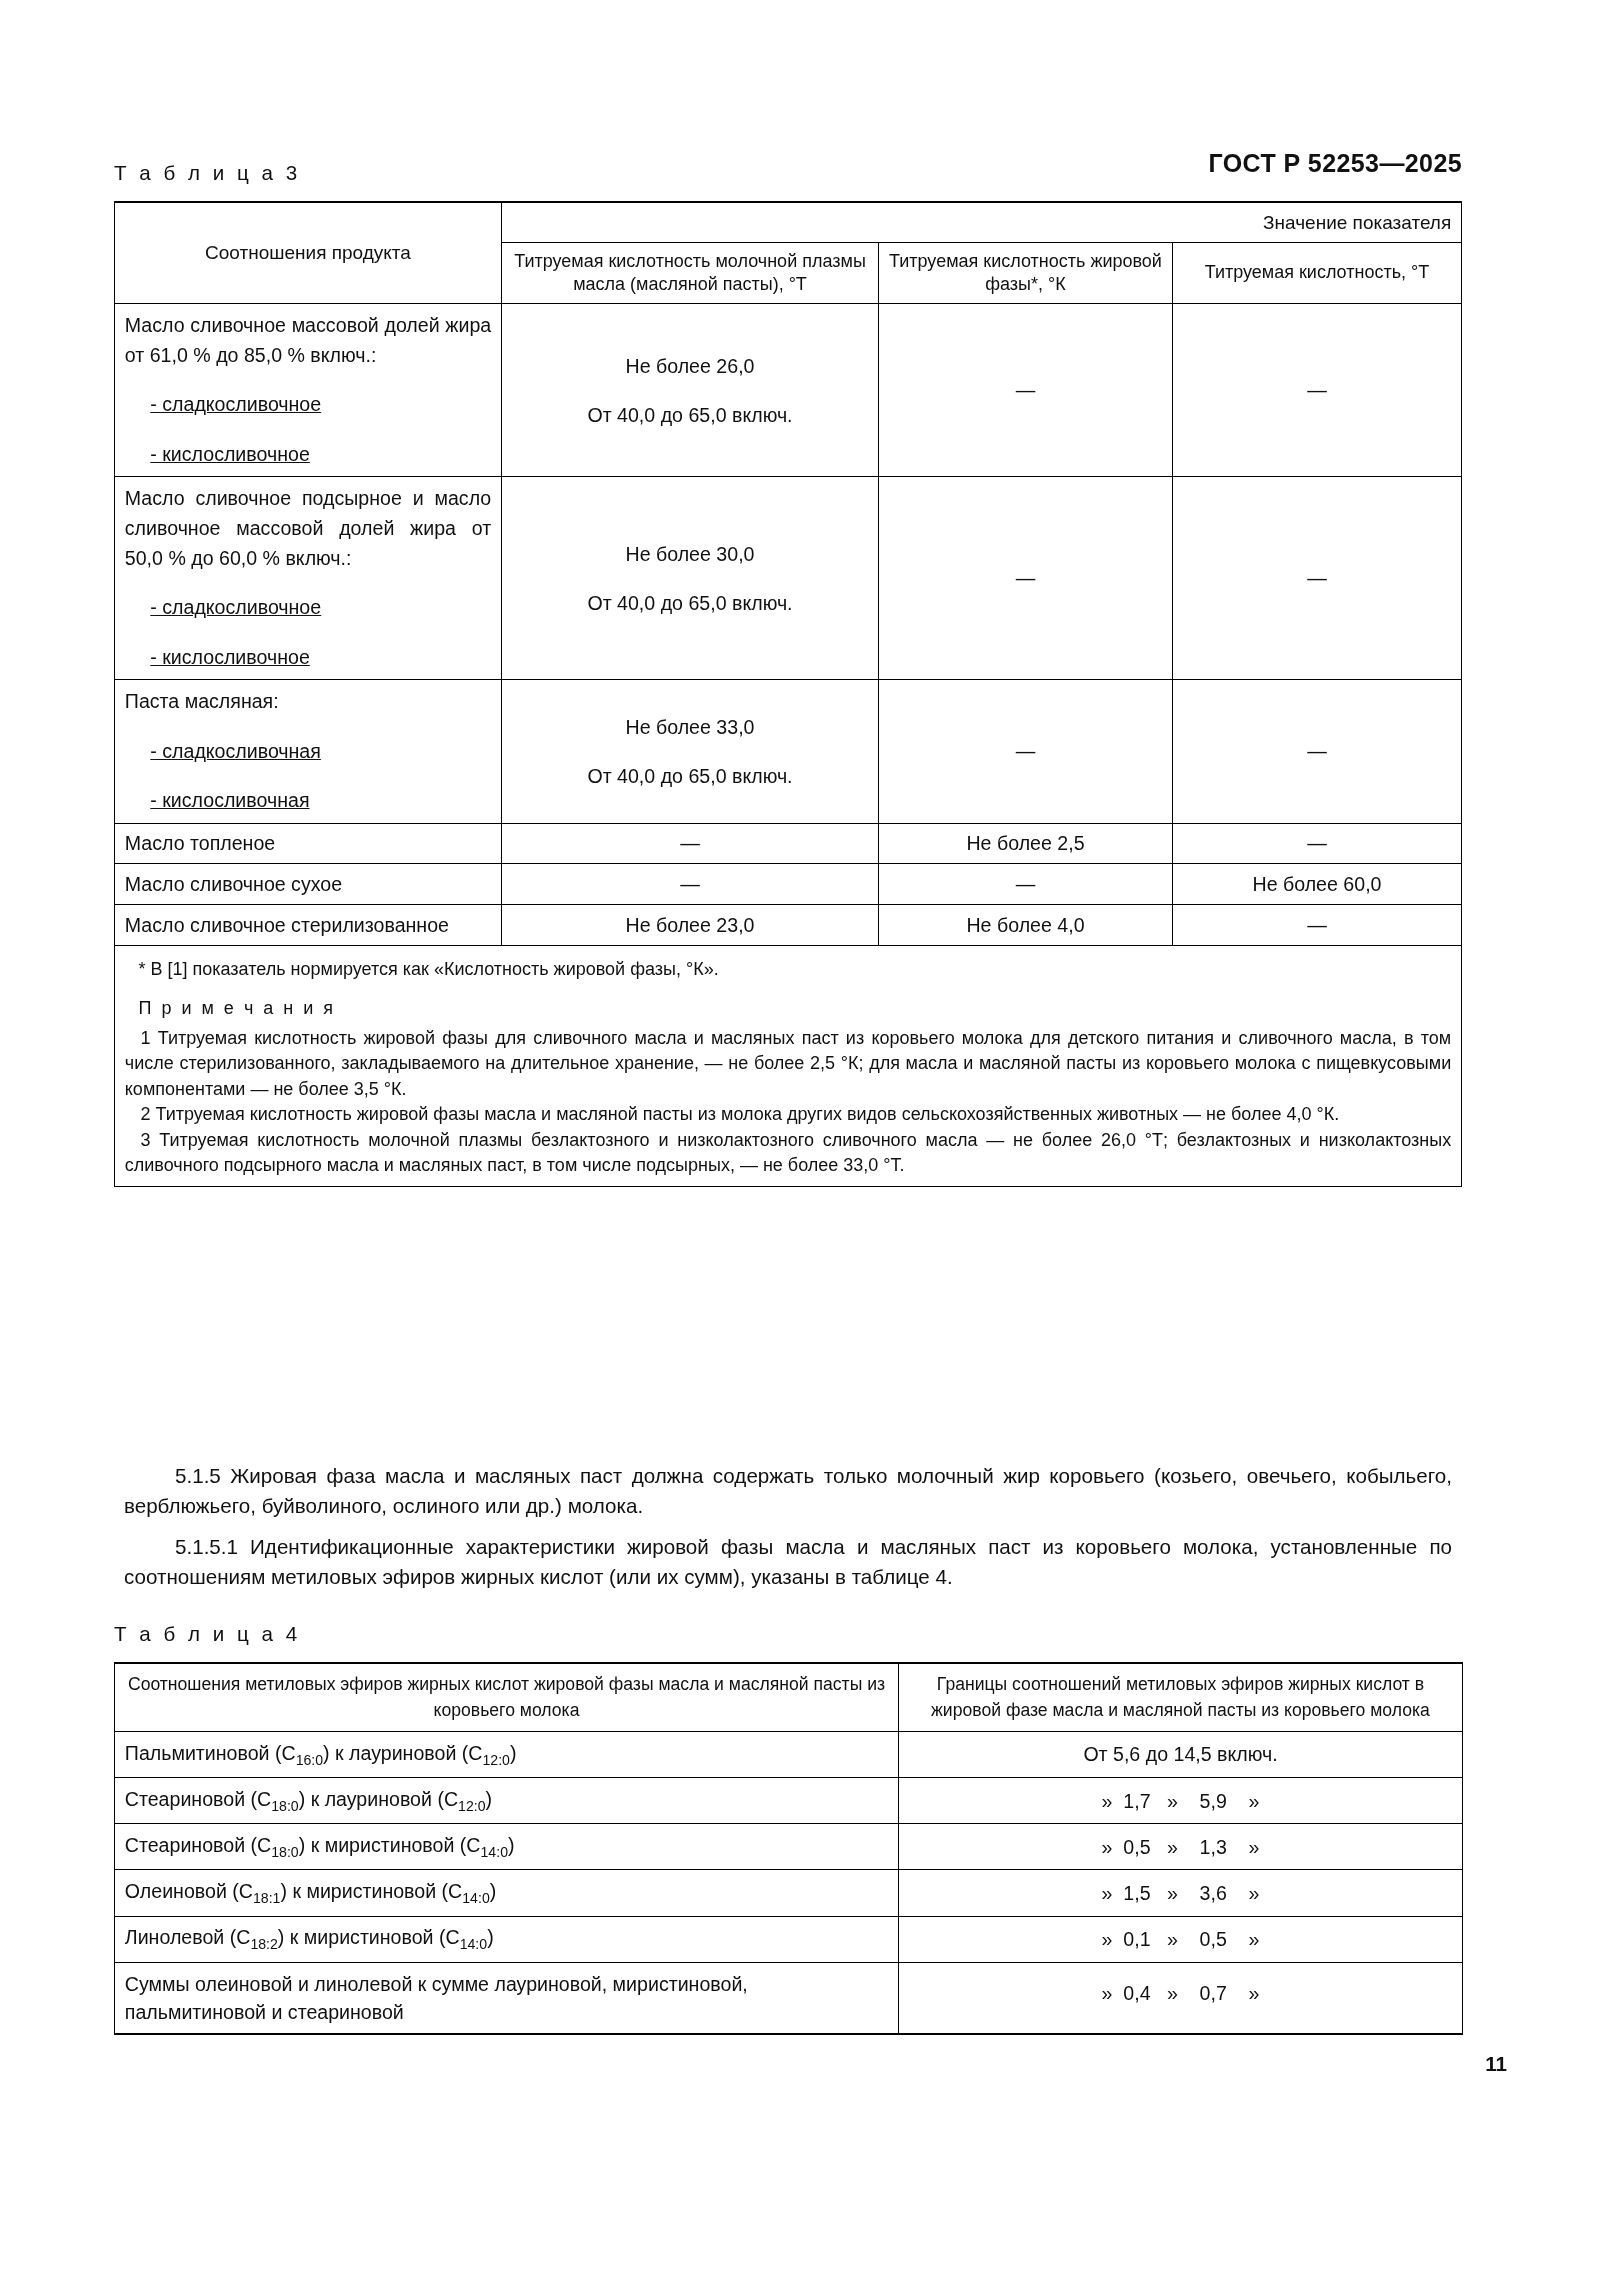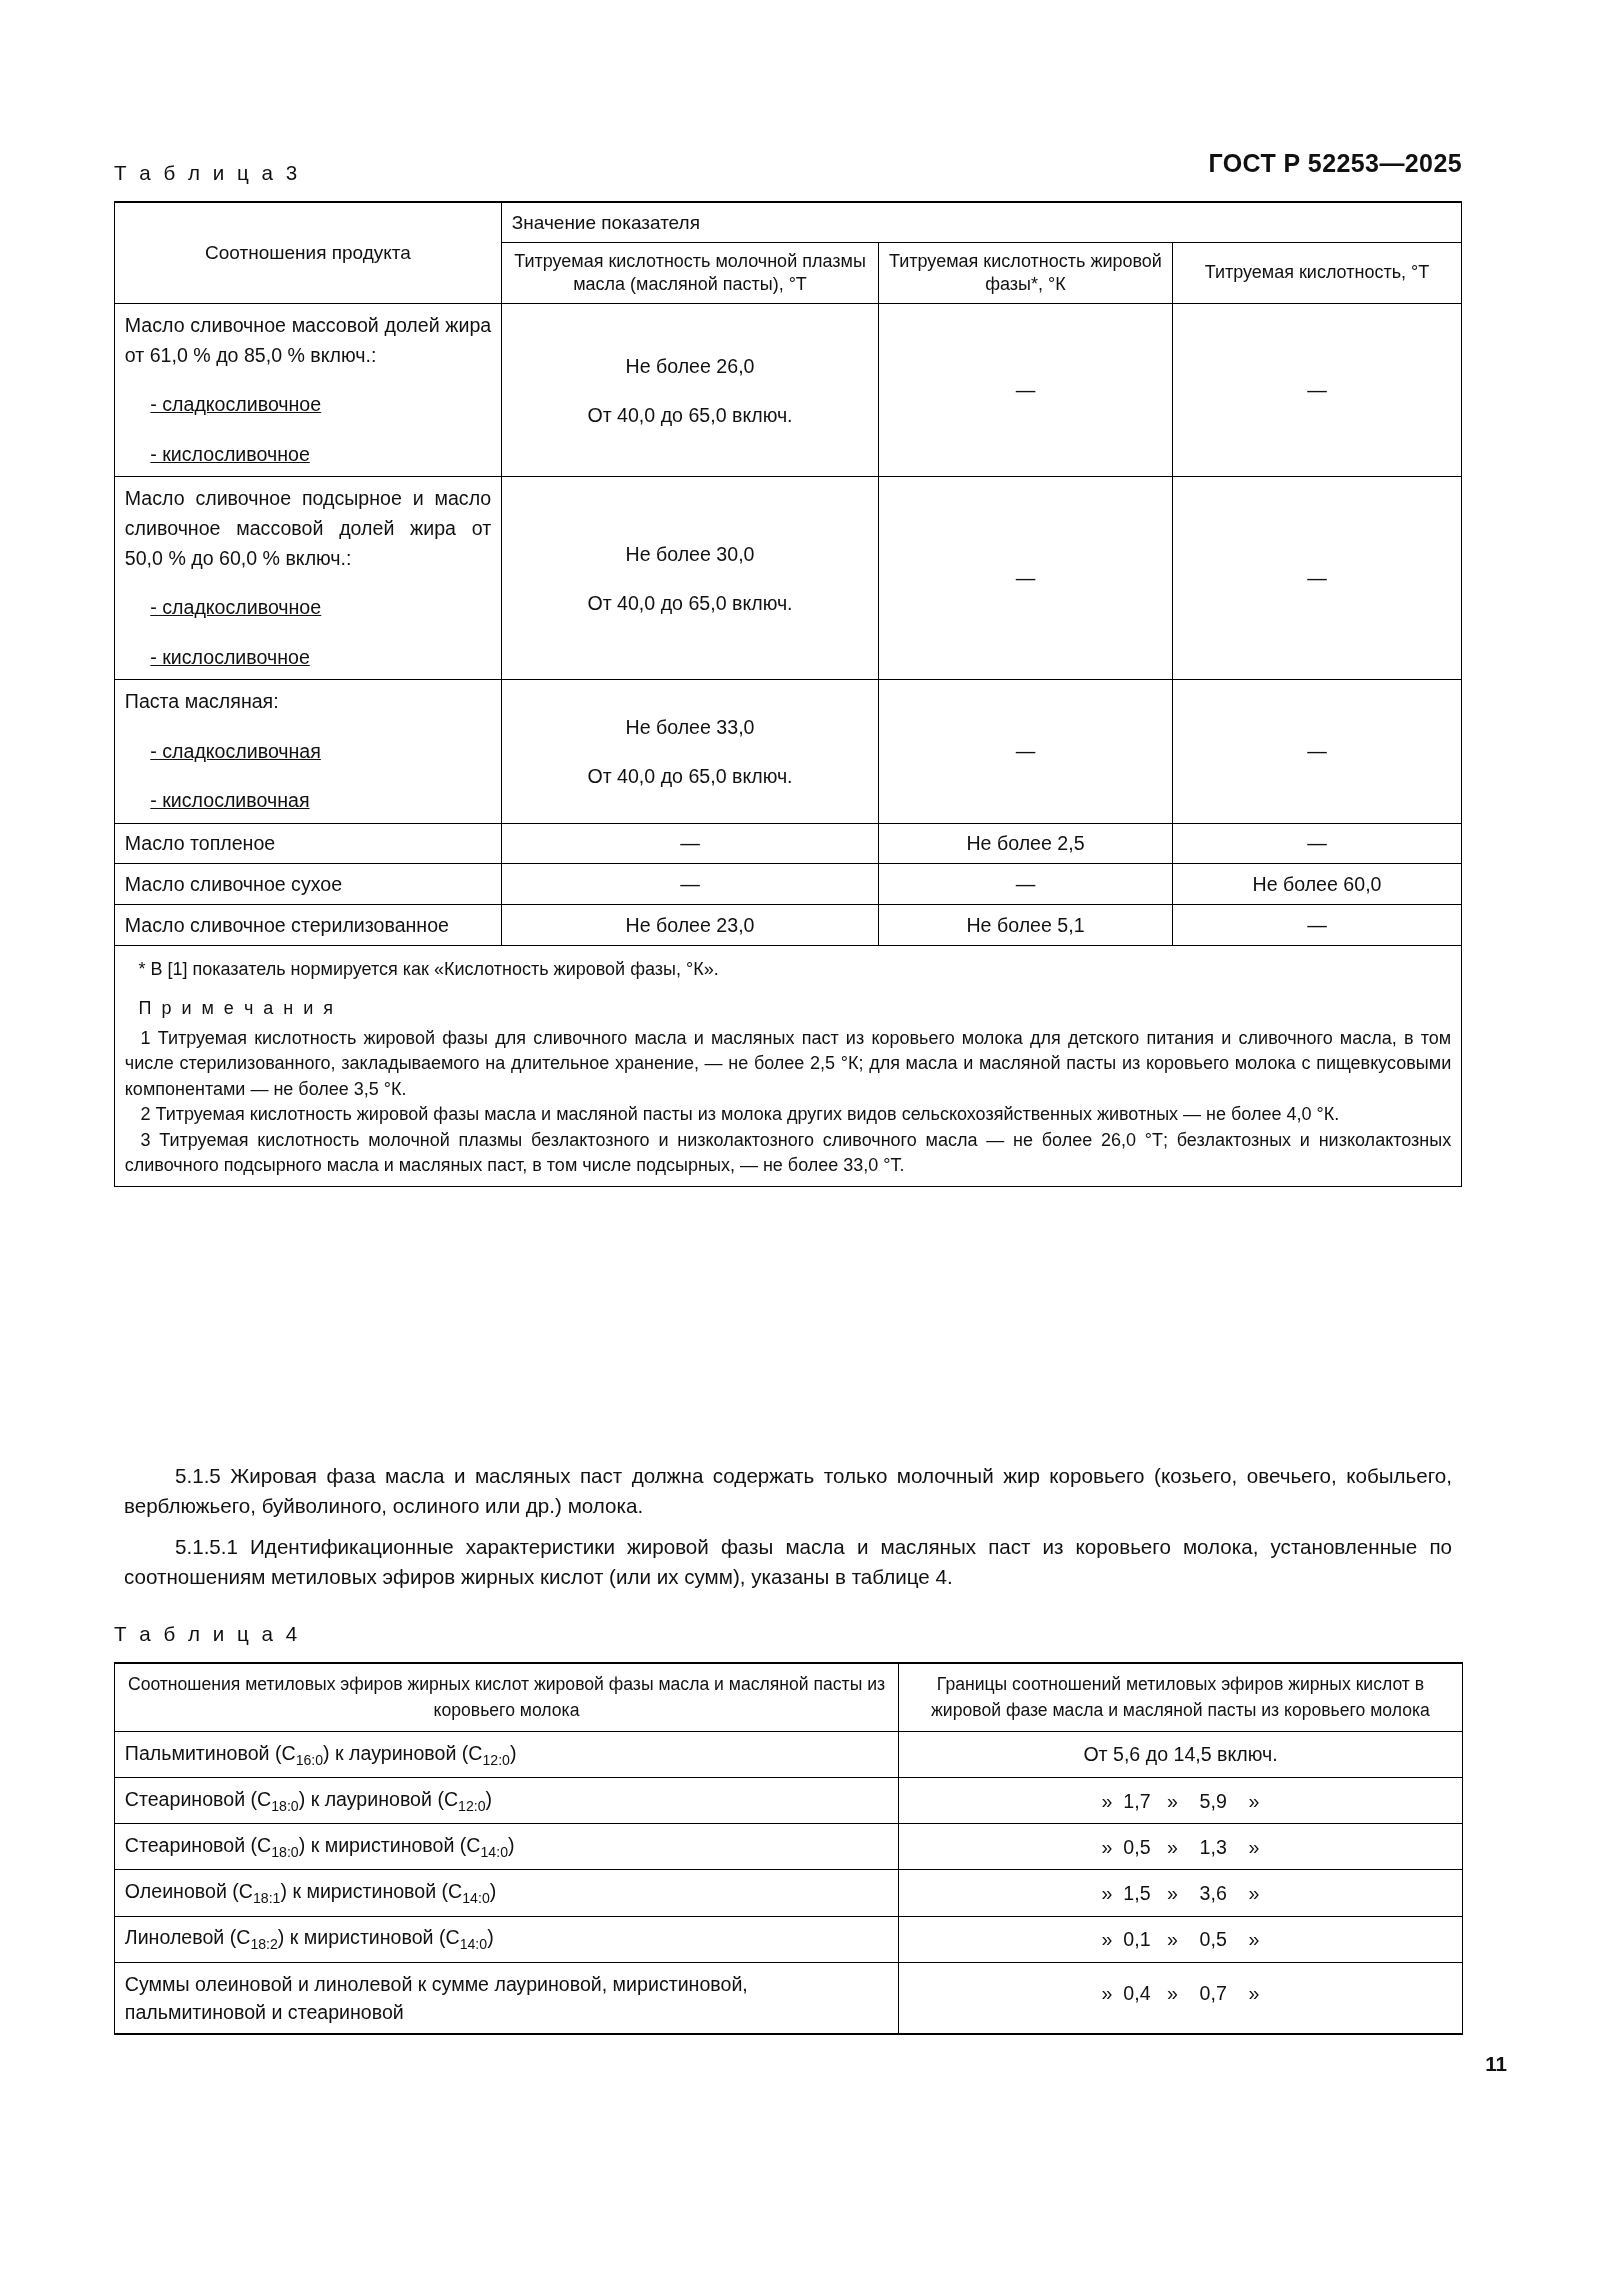--- a/index.html
+++ b/index.html
@@ -75,21 +75,21 @@
   col.t3-v3   { width: 289px; }
 
   .hdr-cell {
     text-align: center;
     vertical-align: middle;
     font-size: 18px;
     line-height: 1.3;
     padding: 9.8px 7.8px;
   }
   .hdr-span {
-    text-align: left;
+    text-align: right;
     vertical-align: middle;
     font-size: 19px;
     padding: 12.7px 7.8px 11.8px;
   }
   .hdr-name {
     text-align: center;
     vertical-align: middle;
     font-size: 19px;
   }
 
@@ -282,21 +282,21 @@
           </tr>
           <tr class="simple-row">
             <td class="c-left">Масло сливочное сухое</td>
             <td class="c-center">—</td>
             <td class="c-center">—</td>
             <td class="c-center">Не более 60,0</td>
           </tr>
           <tr class="simple-row">
             <td class="c-left">Масло сливочное стерилизованное</td>
             <td class="c-center">Не более 23,0</td>
-            <td class="c-center">Не более 5,1</td>
+            <td class="c-center">Не более 4,0</td>
             <td class="c-center">—</td>
           </tr>
 
           <tr>
             <td class="note-cell" colspan="4">
               <p class="note-star">*  В [1] показатель нормируется как «Кислотность жировой фазы, °К».</p>
               <p class="note-title">П р и м е ч а н и я</p>
               <p class="note-item">1 Титруемая кислотность жировой фазы для сливочного масла и масляных паст из коровьего молока для детского питания и сливочного масла, в том числе стерилизованного, закладываемого на длительное хранение, — не более 2,5 °К; для масла и масляной пасты из коровьего молока с пищевкусовыми компонентами — не более 3,5 °К.</p>
               <p class="note-item">2 Титруемая кислотность жировой фазы масла и масляной пасты из молока других видов сельскохозяйственных животных — не более 4,0 °К.</p>
               <p class="note-item">3 Титруемая кислотность молочной плазмы безлактозного и низколактозного сливочного масла — не более 26,0 °Т; безлактозных и низколактозных сливочного подсырного масла и масляных паст, в том числе подсырных, — не более 33,0 °Т.</p>

